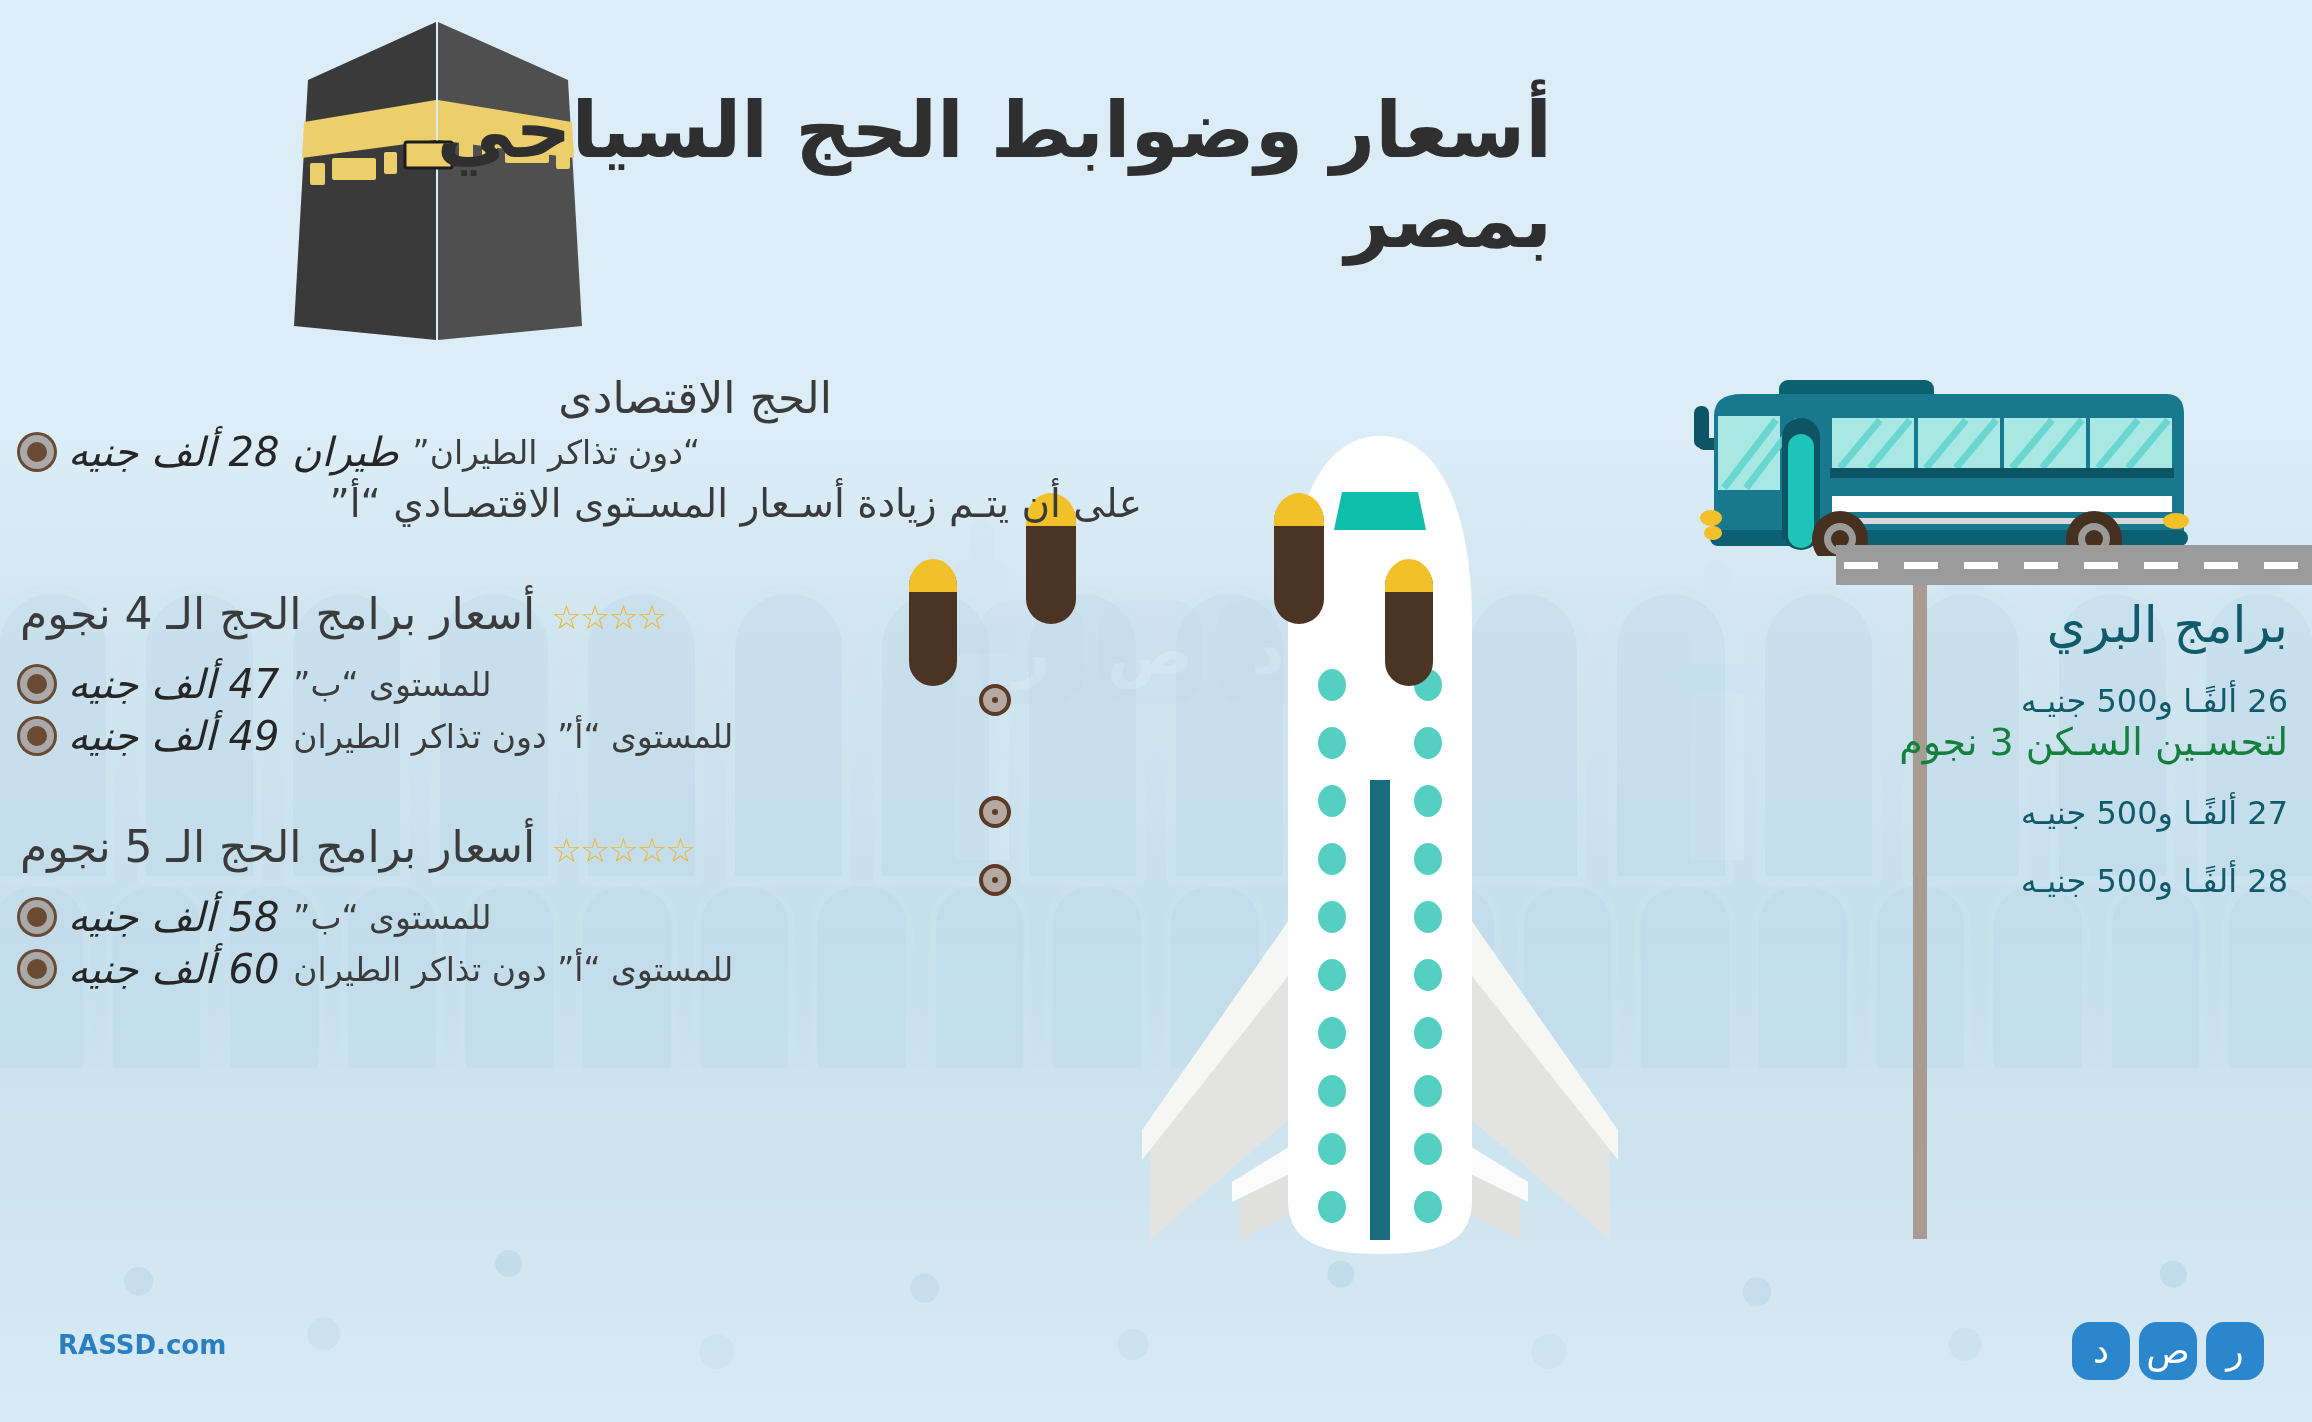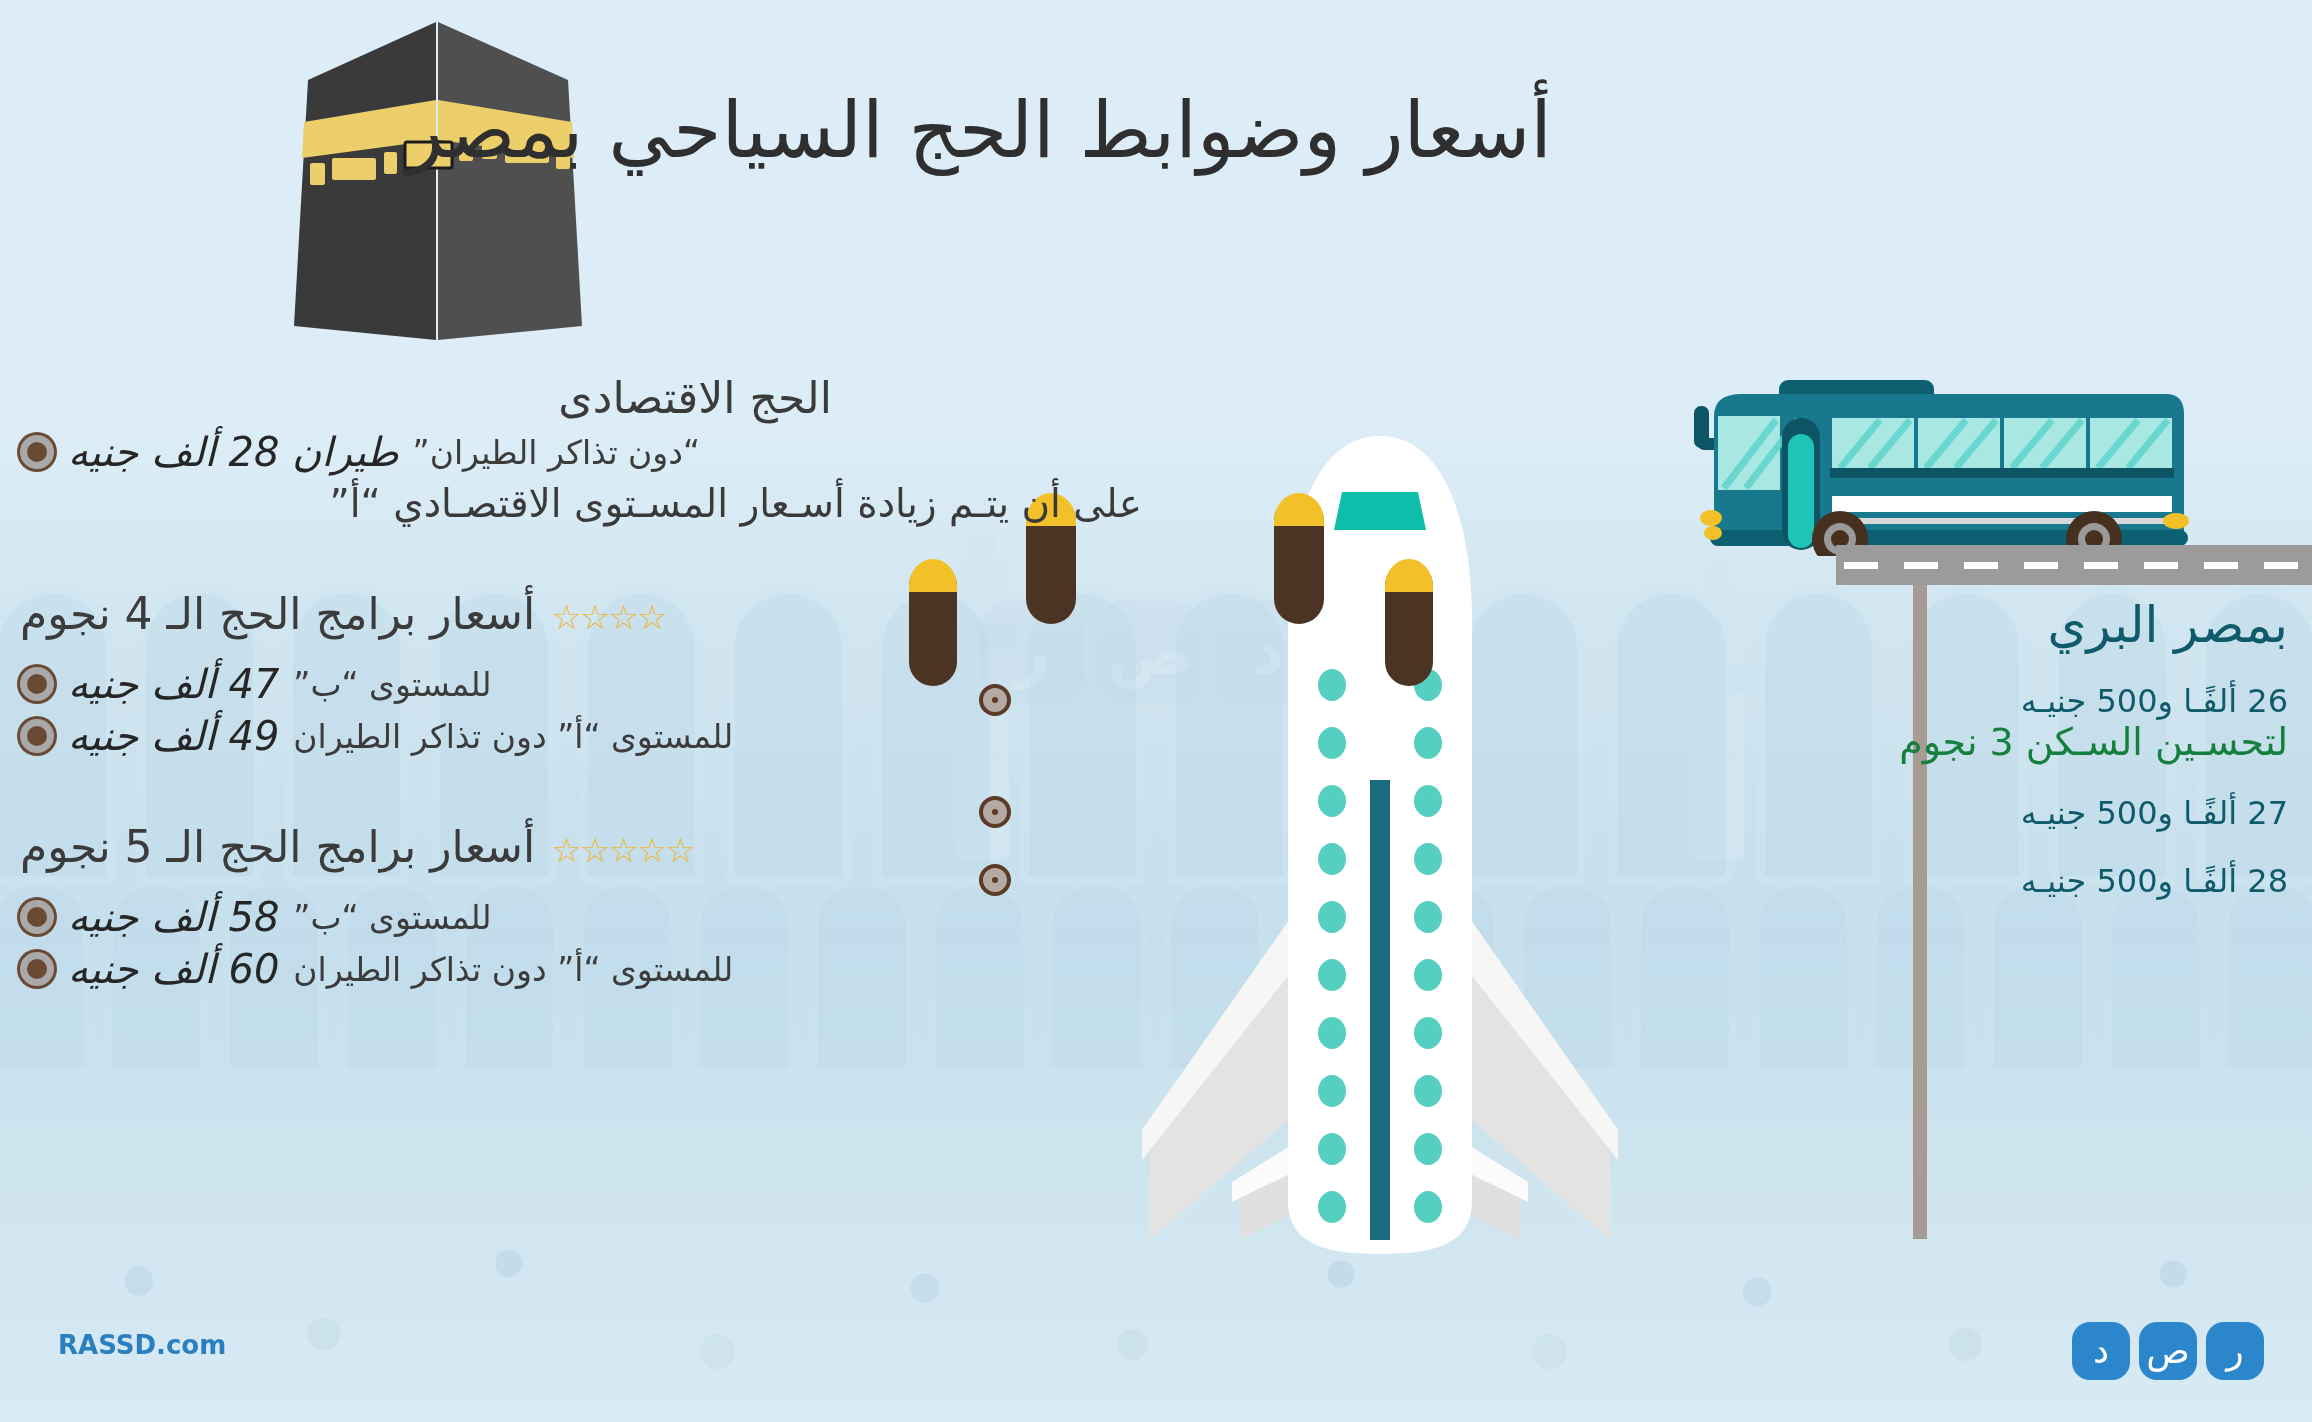--- a/index.html
+++ b/index.html
@@ -77,21 +77,21 @@
     color:#d9ecf5; font-size:64px; font-weight:bold;
   }
 
   
   .kaaba{ position:absolute; left:268px; top:18px; width:338px; height:322px; }
 
   
   .title{
     position:absolute; right:760px; top:86px; width:1180px;
     text-align:right;
-    font-size:78px; font-weight:normal; color:#2f2f2f;
+    font-size:78px; font-weight:bold; color:#2f2f2f;
     letter-spacing:0; line-height:1.15; direction:rtl;
   }
 
   
   .left-col{
     position:absolute; right:1170px; left:20px; top:372px;
     text-align:right; direction:rtl;
   }
   .sec-head{
     font-size:44px; color:#3b3b3b; font-weight:400; margin-bottom:6px;
@@ -398,21 +398,21 @@
         <circle cx="410" cy="163" r="9" fill="#46301f"></circle>
       </g>
   </svg>
 
   <div class="road">
     <div class="road-dashes"></div>
   </div>
   <div class="road-post"></div>
 
   <div class="right-col">
-    <div class="land-head">بمصر البري</div>
+    <div class="land-head">برامج البري</div>
 
     <div class="land-item">
       <span class="land-dot"></span>
       <div class="land-price">26 ألفًـا و500 جنيـه</div>
       <div class="land-sub">لتحسـين السـكن 3 نجوم</div>
     </div>
 
     <div class="land-item">
       <span class="land-dot"></span>
       <div class="land-price">27 ألفًـا و500 جنيـه</div>

